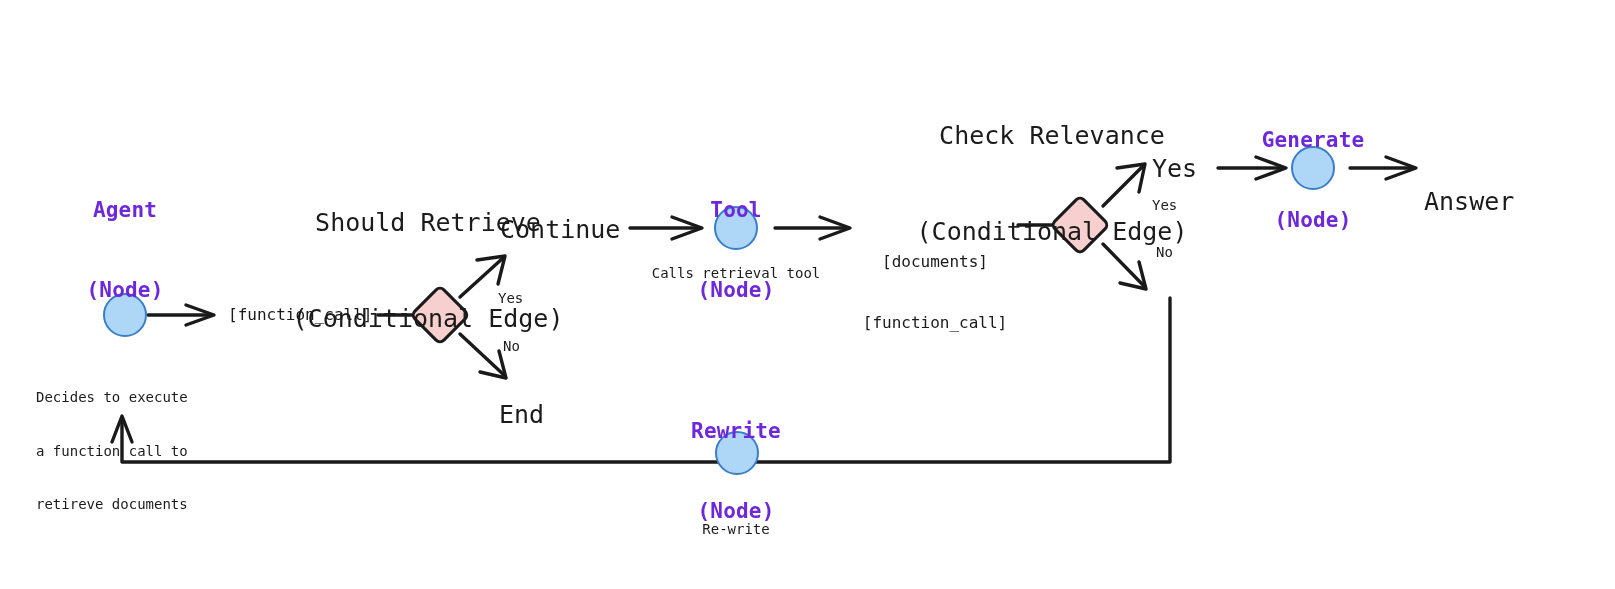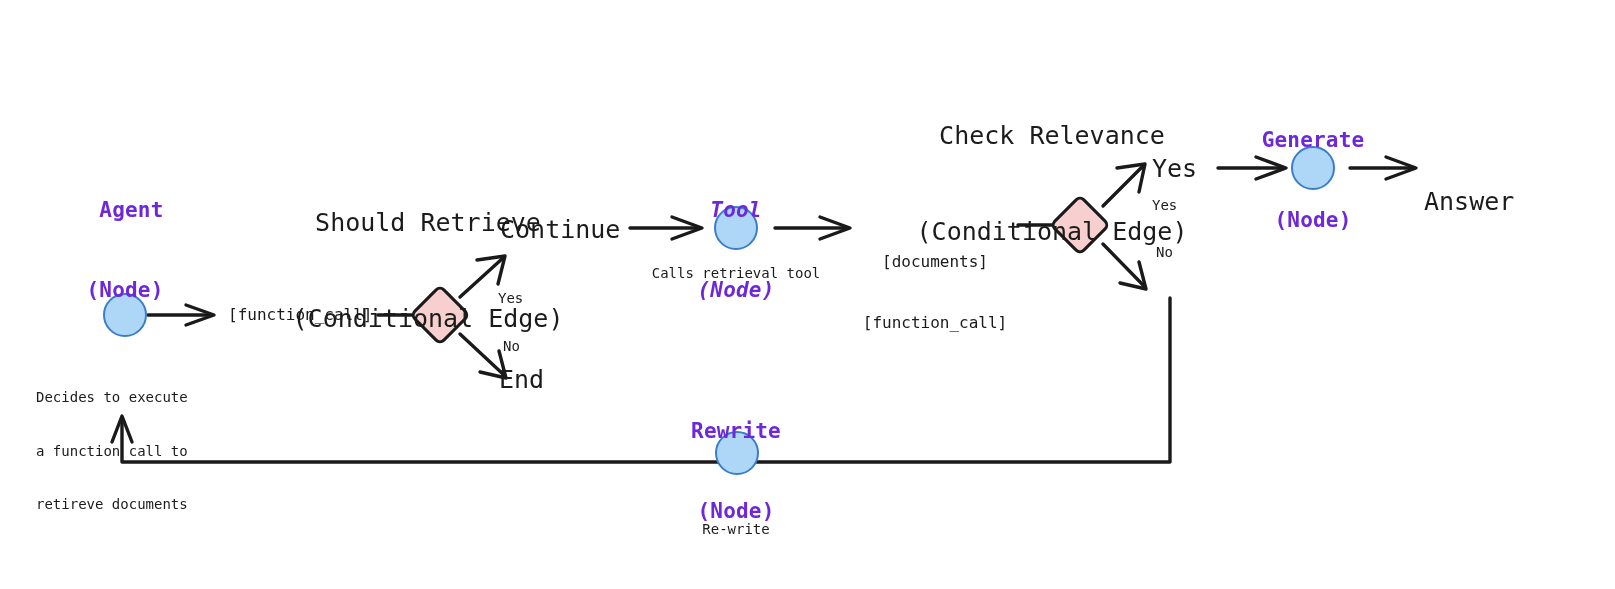--- a/index.html
+++ b/index.html
@@ -133,26 +133,26 @@
   <div class="node-circle" style="left:714px; top:206px; width:44px; height:44px;"></div>
 
   <div class="node-circle" style="left:715px; top:431px; width:44px; height:44px;"></div>
 
   <div class="node-circle" style="left:1291px; top:146px; width:44px; height:44px;"></div>
 
   <div class="decision-diamond" style="left:418px; top:293px; width:44px; height:44px;"></div>
 
   <div class="decision-diamond" style="left:1058px; top:203px; width:44px; height:44px;"></div>
 
-  <div class="lbl center node-title" style="left:125px; top:143px;text-align:right;">
+  <div class="lbl center node-title" style="left:125px; top:143px;">
     <div>Agent</div>
     <div>(Node)</div>
   </div>
 
-  <div class="lbl center node-title" style="left:736px; top:143px;font-style:italic;">
+  <div class="lbl center node-title" style="left:736px; top:143px;">
     <div>Tool</div>
     <div>(Node)</div>
   </div>
 
   <div class="lbl center node-title" style="left:736px; top:364px;">
     <div>Rewrite</div>
     <div>(Node)</div>
   </div>
 
   <div class="lbl center node-title" style="left:1313px; top:73px;">
@@ -181,21 +181,21 @@
   <div class="lbl center small" style="left:736px; top:490px;margin-top:31px;">Re-write</div>
 
   <div class="lbl mid" style="left:228px; top:305px;">[function_call]</div>
 
   <div class="lbl small" style="left:498px; top:290px;">Yes</div>
 
   <div class="lbl small" style="left:503px; top:338px;">No</div>
 
   <div class="lbl big" style="left:500px; top:214px;">Continue</div>
 
-  <div class="lbl big" style="left:499px; top:364px;">End</div>
+  <div class="lbl big" style="left:499px; top:399px;">End</div>
 
   <div class="lbl center mid" style="left:935px; top:211px;">
     <div>[documents]</div>
     <div>[function_call]</div>
   </div>
 
   <div class="lbl small" style="left:1152px; top:197px;">Yes</div>
 
   <div class="lbl small" style="left:1156px; top:244px;">No</div>
 

